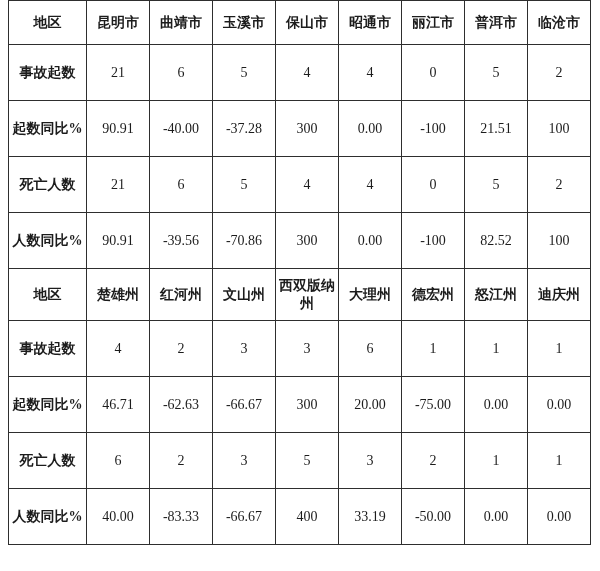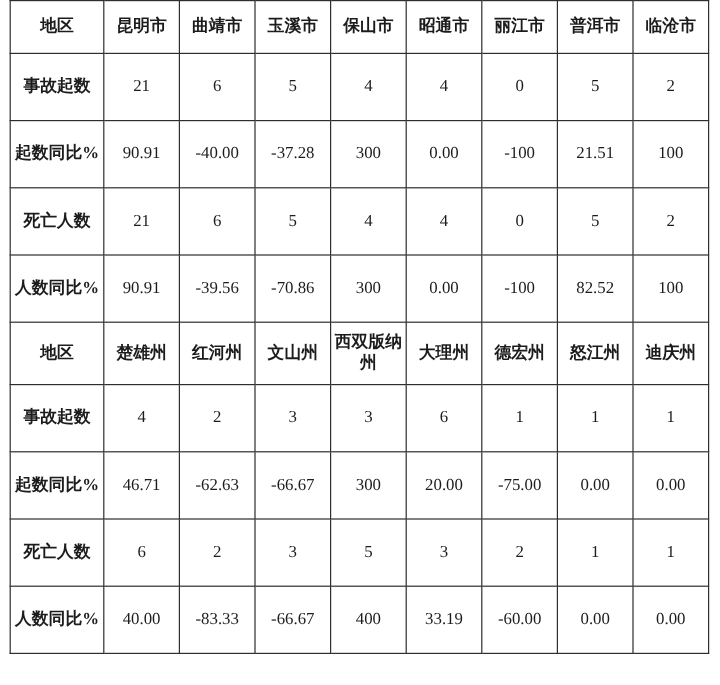--- a/index.html
+++ b/index.html
@@ -155,19 +155,19 @@
           <td>1</td>
           <td>1</td>
         </tr>
         <tr>
           <td class="label">人数同比%</td>
           <td>40.00</td>
           <td>-83.33</td>
           <td>-66.67</td>
           <td>400</td>
           <td>33.19</td>
-          <td>-60.00</td>
+          <td>-50.00</td>
           <td>0.00</td>
           <td>0.00</td>
         </tr>
       </tbody>
   </table>
 </div>
 
 </body></html>

